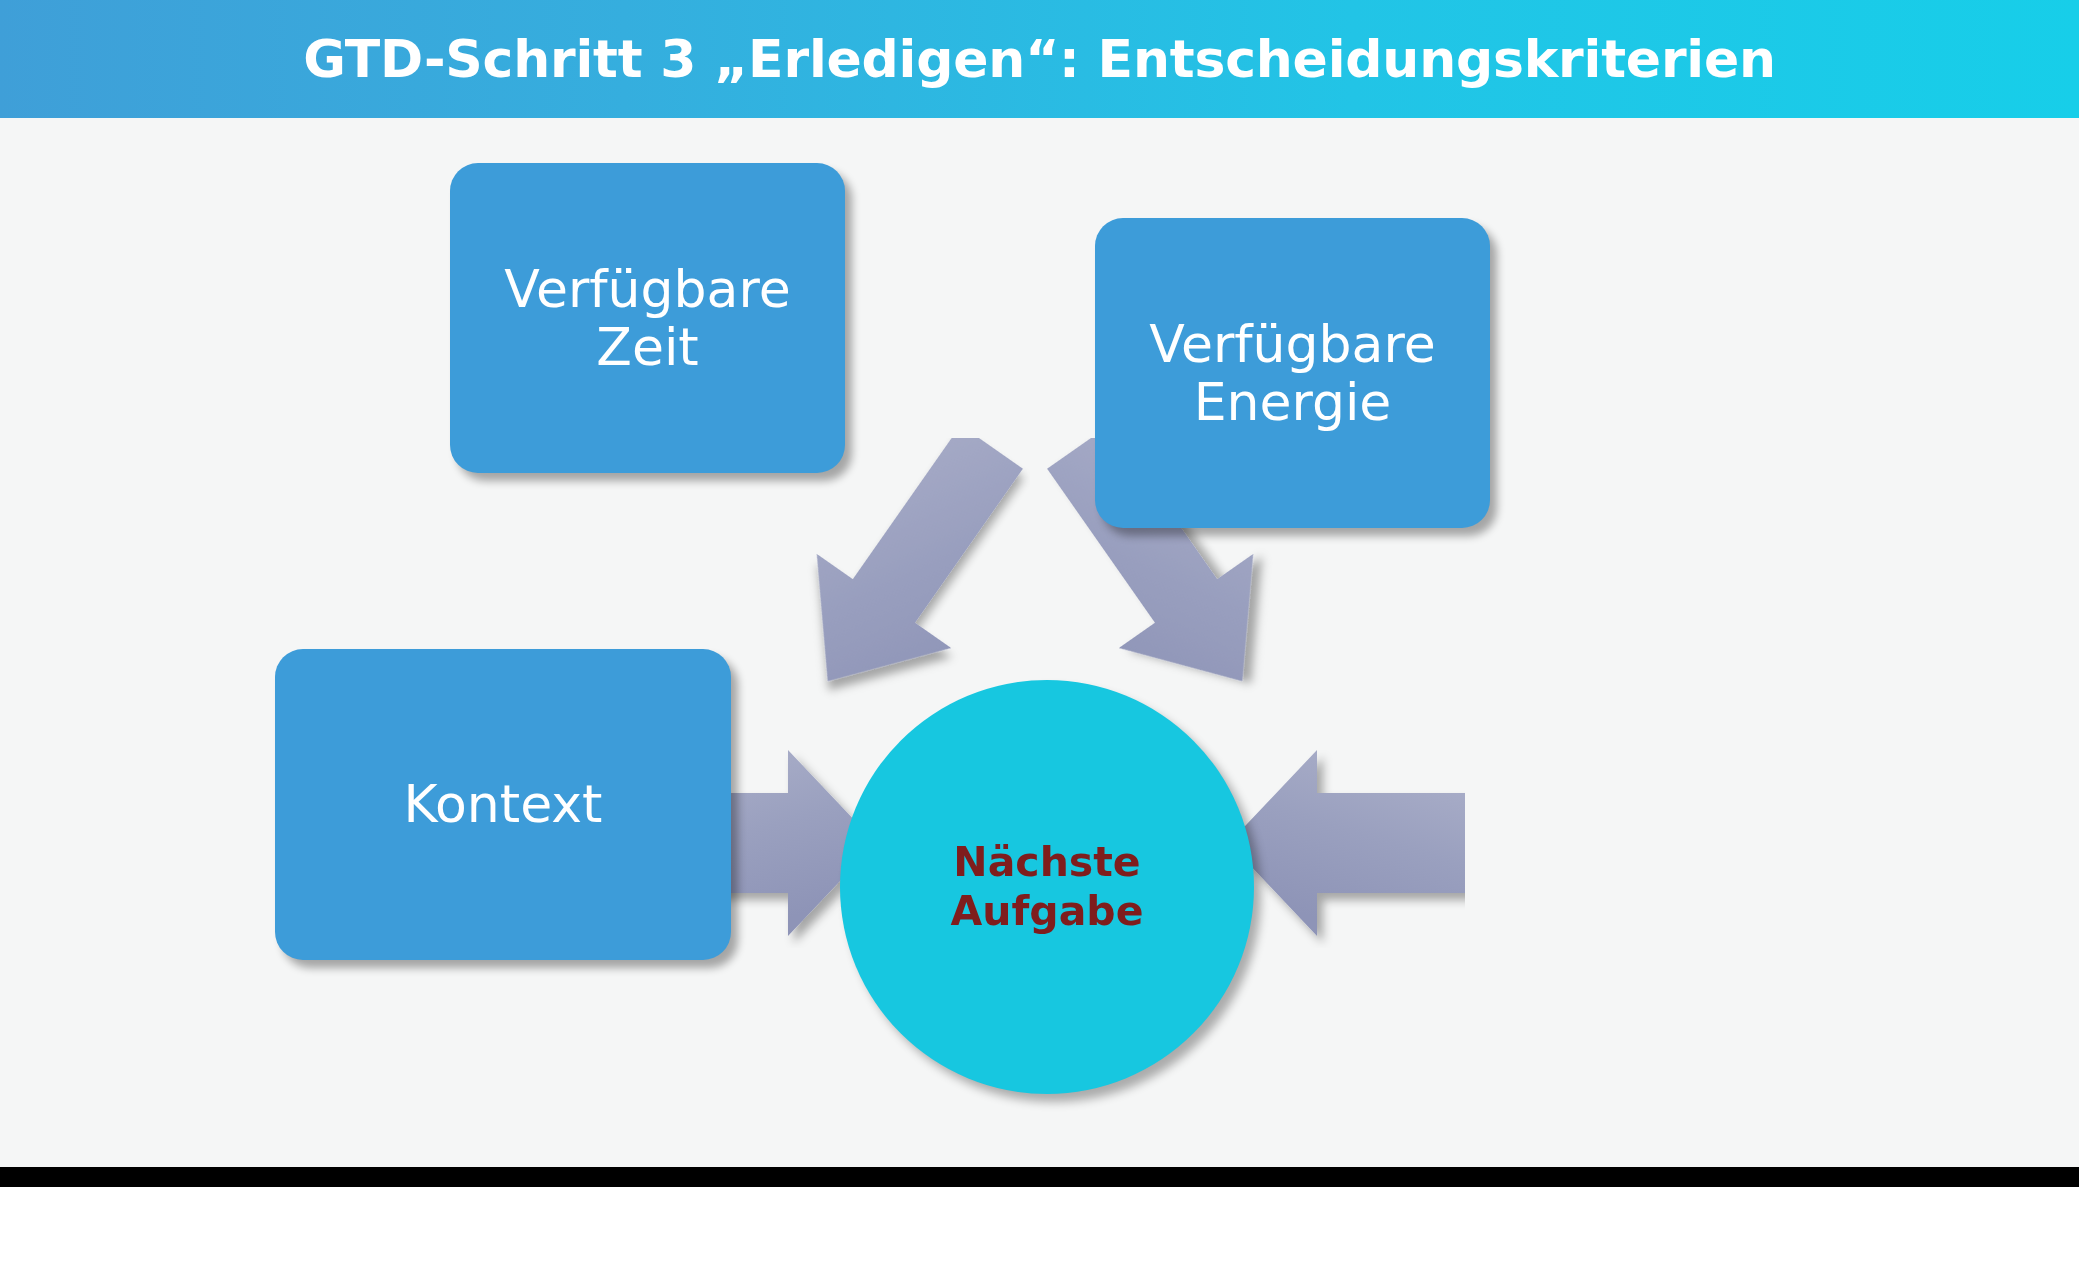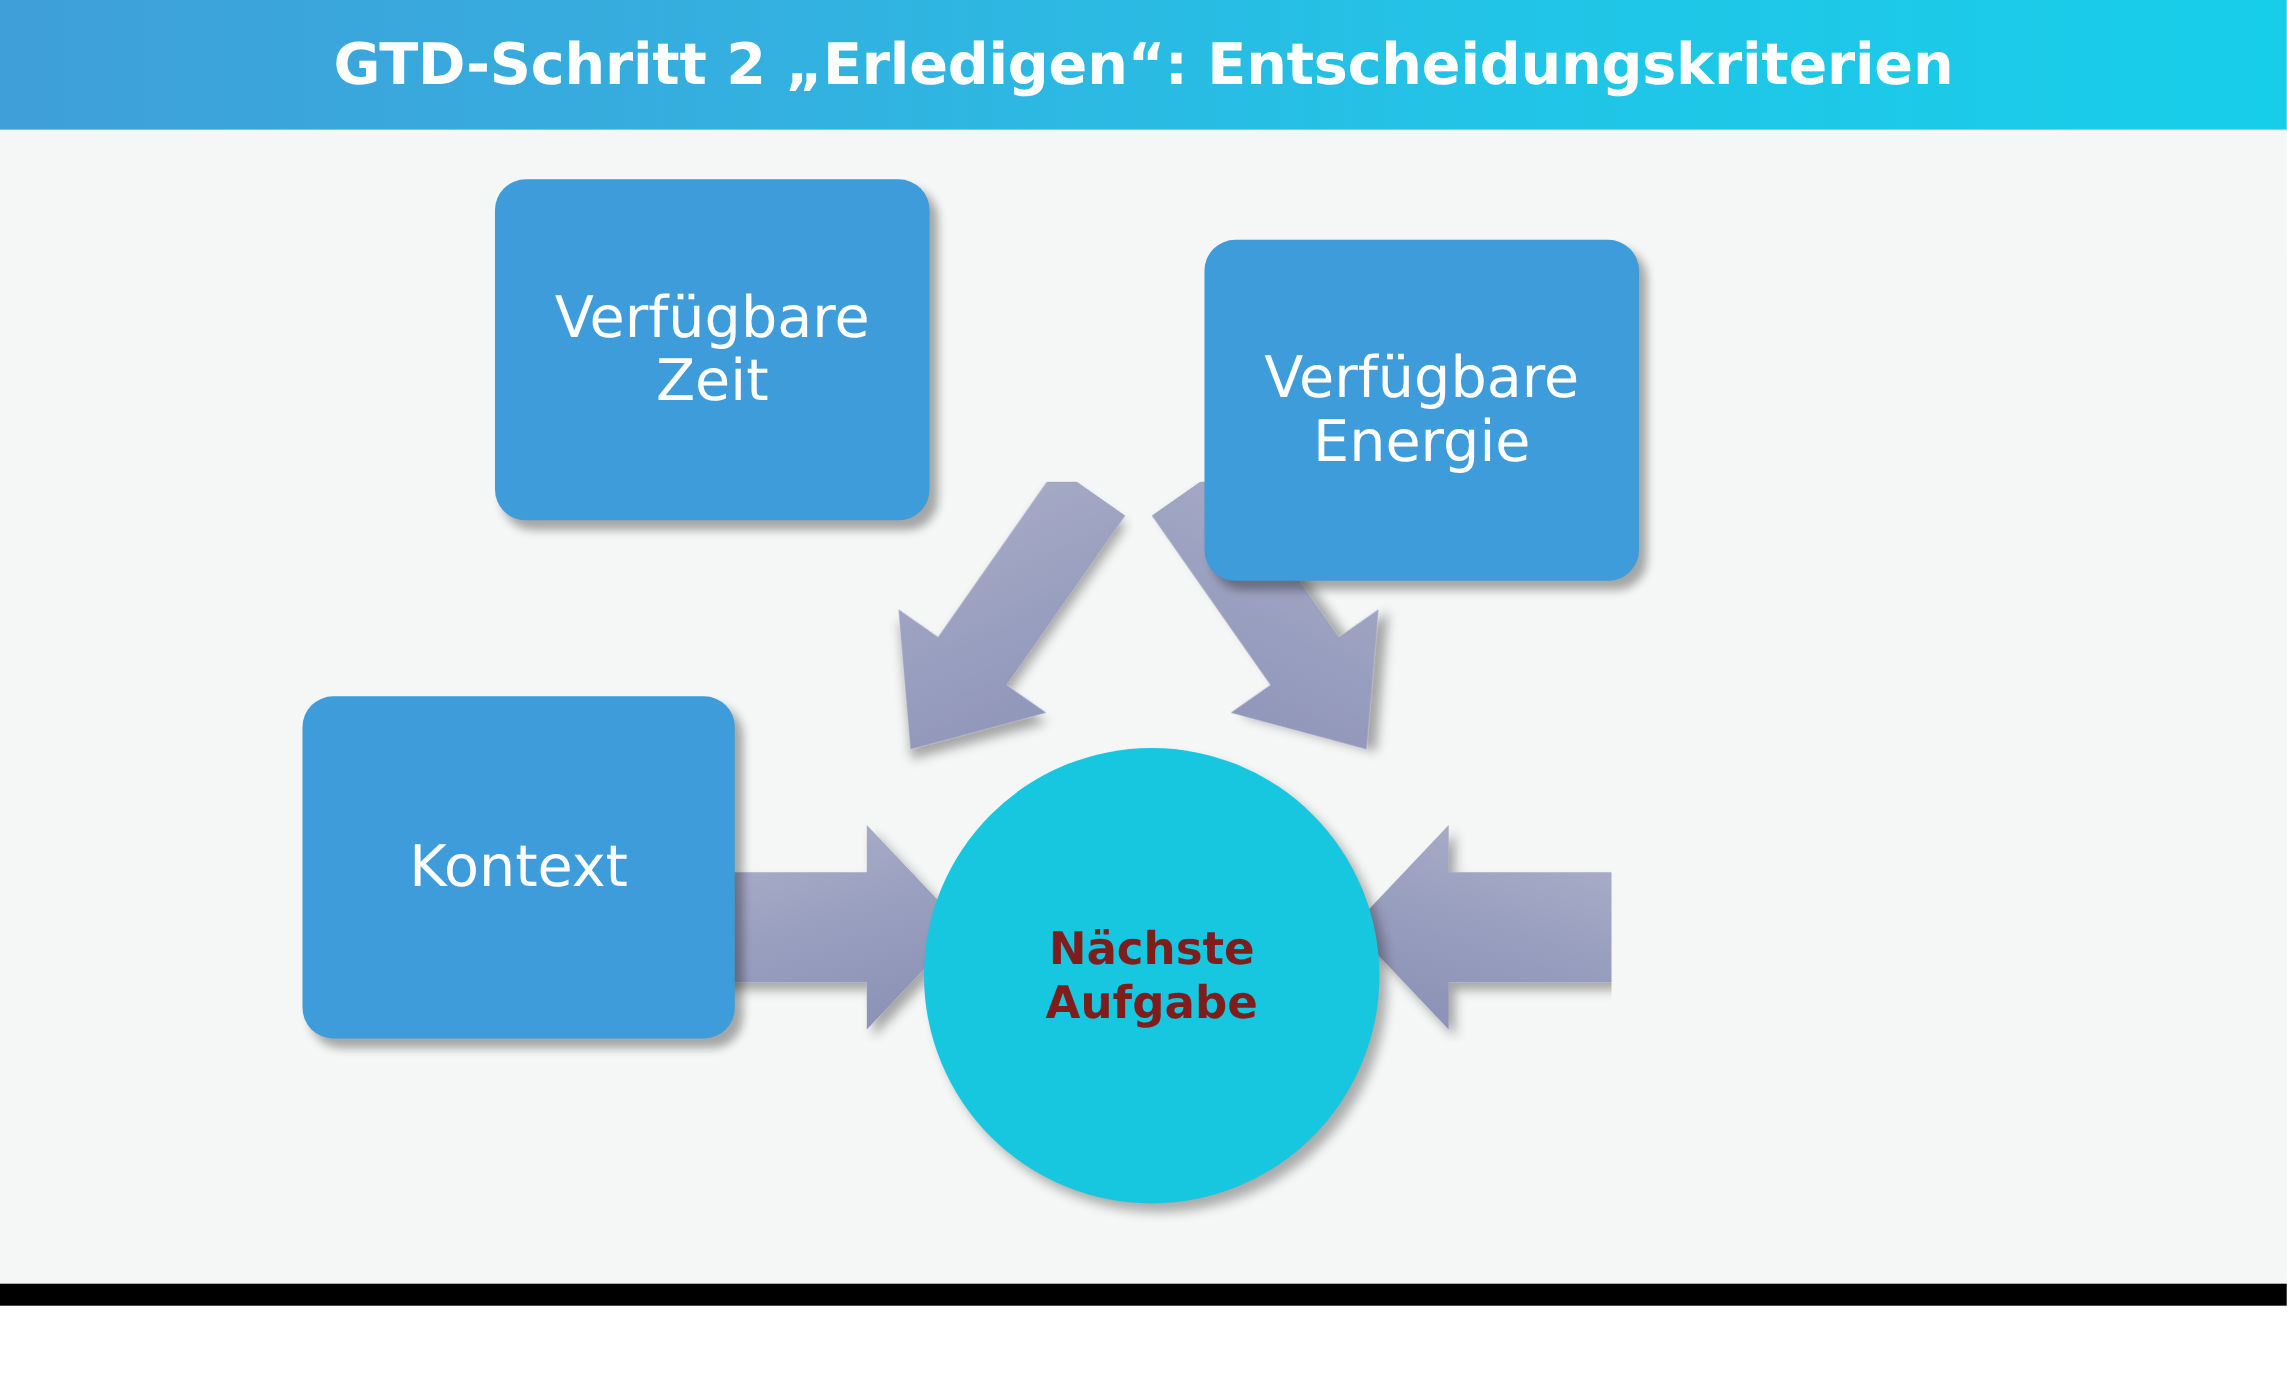--- a/index.html
+++ b/index.html
@@ -69,21 +69,21 @@
     color: #ffffff;
     font-size: 52px;
     line-height: 1.12;
     font-weight: normal;
     font-family: "DejaVu Sans", "Liberation Sans", sans-serif;
   }
   .factor-box span { display: block; white-space: pre-line; }
 
   #box-zeit     { left: 450px;  top: 45px;  width: 395px; height: 310px; }
   #box-energie  { left: 1095px; top: 100px; width: 395px; height: 310px; }
-  #box-kontext  { left: 275px;  top: 515px; width: 393px; height: 311px; }
+  #box-kontext  { left: 275px;  top: 531px; width: 456px; height: 311px; }
   #box-prioritaet { left: 1411px; top: 519px; width: 399px; height: 311px; }
 
   
   #center-circle {
     position: absolute;
     left: 840px;
     top: 562px;
     width: 414px;
     height: 414px;
     border-radius: 50%;
@@ -131,21 +131,21 @@
     font-family: "DejaVu Sans", "Liberation Sans", sans-serif;
     white-space: nowrap;
   }
 </style>
 </head>
 <body>
 
 <div id="slide">
 
   <div id="title-bar">
-    <div id="title-text">GTD-Schritt 2 „Erledigen“: Entscheidungskriterien</div>
+    <div id="title-text">GTD-Schritt 3 „Erledigen“: Entscheidungskriterien</div>
   </div>
 
   <div id="canvas">
 
     <svg id="arrow-zeit" class="arrow-svg" viewBox="0 0 260 280">
       <defs>
         <linearGradient id="gradA" x1="0" y1="0" x2="1" y2="1">
           <stop offset="0%" stop-color="#a9adc8"></stop>
           <stop offset="55%" stop-color="#989ebe"></stop>
           <stop offset="100%" stop-color="#8d93b6"></stop>

